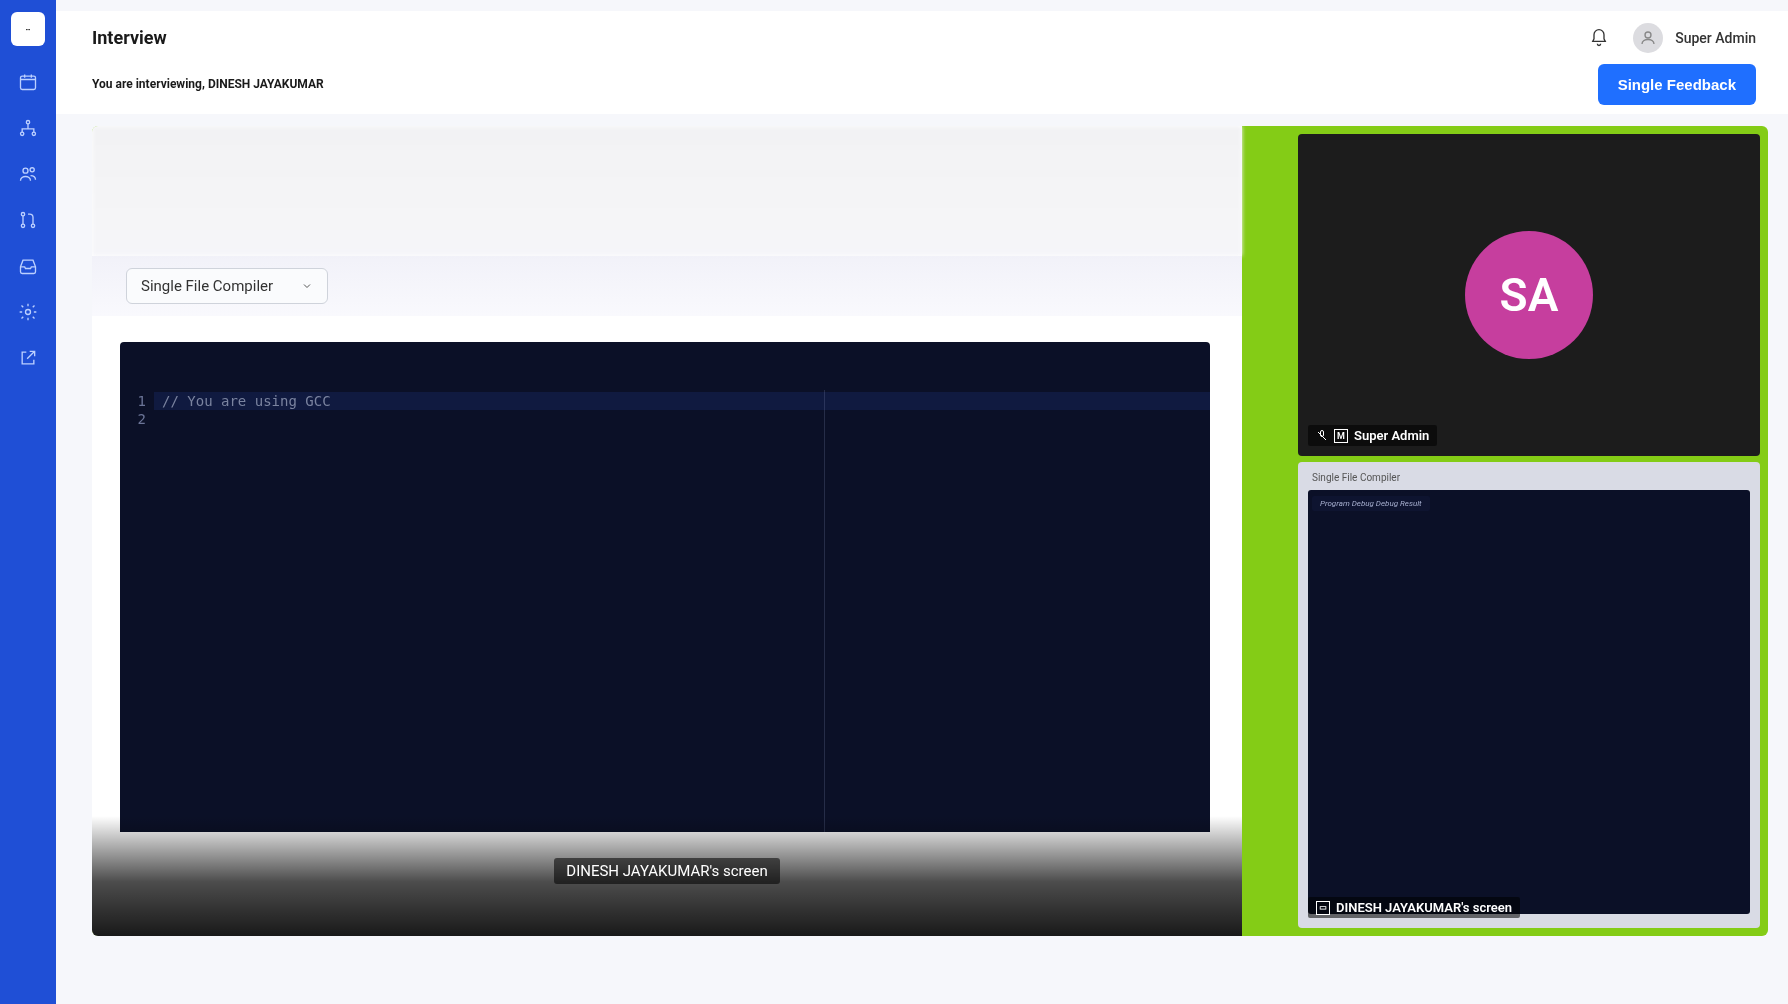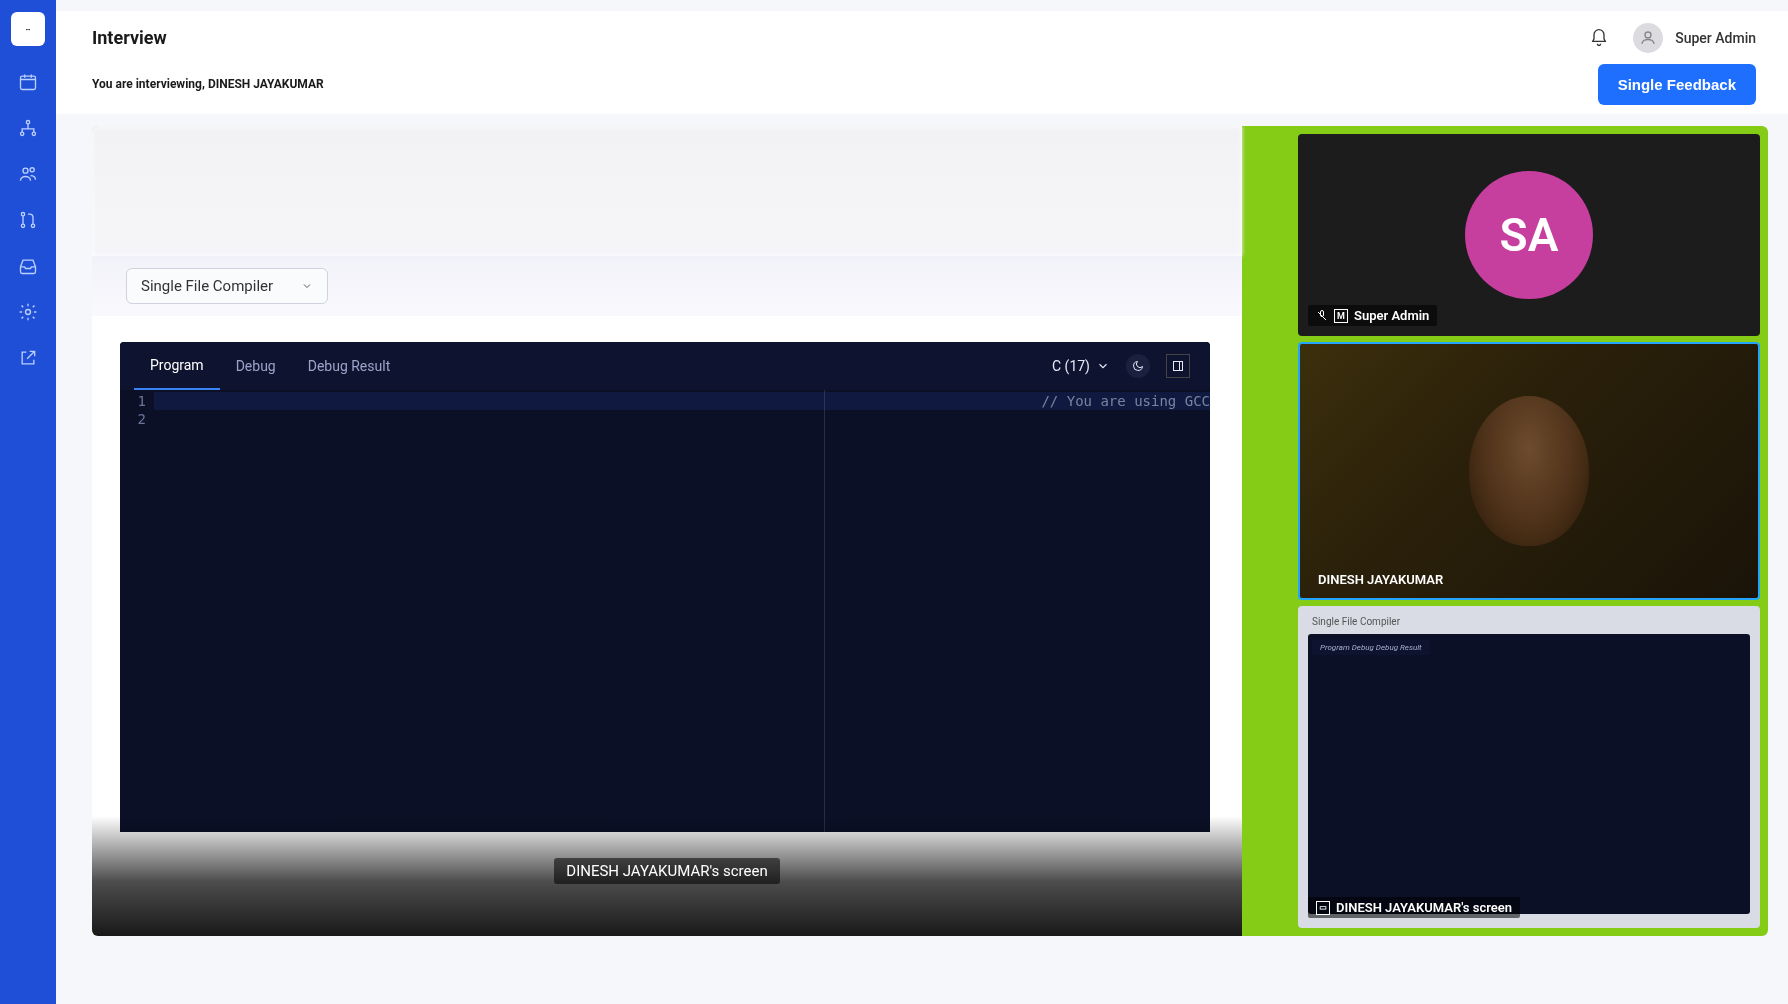--- a/index.html
+++ b/index.html
@@ -46,31 +46,31 @@
 .round-icon { width:24px; height:24px; border-radius:50%; background:#1a213f; display:flex; align-items:center; justify-content:center; cursor:pointer; }
 .round-icon svg { width:12px; height:12px; stroke:#e6e8f5; fill:none; stroke-width:2; }
 .square-icon { width:24px; height:24px; border:1px solid #444; display:flex; align-items:center; justify-content:center; cursor:pointer; }
 .square-icon svg { width:12px; height:12px; stroke:#e6e8f5; fill:none; stroke-width:2; }
 
 .editor-body { position:absolute; top:48px; left:0; right:0; bottom:0; display:flex; font-family: "Consolas", monospace; font-size:14px; }
 .gutter { width:34px; background:#0b1027; padding-top:2px; }
 .gutter div { color:#6b7497; text-align:right; padding-right:8px; height:18px; line-height:18px; }
 .code-area { flex:1; background:#0b1027; padding-top:2px; position:relative; }
 .code-line { height:18px; line-height:18px; padding-left:8px; color:#7a839f; }
-.code-line.hl { background:#101a40;text-align:right; }
+.code-line.hl { background:#101a40; }
 .code-split { position:absolute; left:670px; top:0; bottom:0; width:1px; background:rgba(120,130,170,0.25); }
 
 
 .screen-footer { position:absolute; left:0; right:0; bottom:0; height:120px; background:linear-gradient(180deg, rgba(0,0,0,0) 0%, rgba(0,0,0,0.7) 55%, rgba(0,0,0,0.9) 100%); display:flex; align-items:flex-end; justify-content:center; padding-bottom:52px; }
 .screen-label-pill { background:rgba(0,0,0,0.55); color:#fff; font-size:15px; padding:4px 12px; border-radius:3px; }
 
 
 .video-col { position:absolute; right:8px; top:8px; width:462px; bottom:8px; display:flex; flex-direction:column; gap:6px; }
 .tile { position:relative; width:100%; border-radius:4px; overflow:hidden; background:#1c1c1c; }
-.tile1 { height:202px; display:flex; align-items:center; justify-content:center; }
+.tile1 { height:322px; display:flex; align-items:center; justify-content:center; }
 .sa-avatar { width:128px; height:128px; border-radius:50%; background:#c63e9e; display:flex; align-items:center; justify-content:center; color:#fff; font-size:46px; font-weight:600; }
 .tile-badge { position:absolute; left:10px; bottom:10px; display:flex; align-items:center; gap:6px; background:rgba(0,0,0,0.55); color:#fff; font-size:13px; font-weight:600; padding:3px 8px; border-radius:2px; }
 .tile-badge svg { width:12px; height:12px; stroke:#fff; fill:none; stroke-width:2; }
 .m-box { width:14px; height:14px; border:1px solid #fff; display:flex; align-items:center; justify-content:center; font-size:9px; }
 
 .tile2 { height:258px; border:2px solid #22a4ff; background: linear-gradient(135deg,#3b2f0c,#2a200a 40%,#1a1308); display:flex; align-items:center; justify-content:center; }
 .face { width:120px; height:150px; background: radial-gradient(ellipse at 50% 35%, #6e4b2d 0%, #4a2f17 60%, #241507 100%); border-radius:50% 50% 48% 48%; position:relative; }
 .tile2 .tile-badge { background:transparent; left:10px; bottom:8px; }
 
 .tile3 { flex:1; background:#d9dbe5; position:relative; }
@@ -152,46 +152,20 @@
     <div class="compiler-row">
       <div class="compiler-dd">
         <span>Single File Compiler</span>
         <svg viewBox="0 0 24 24">
             <path d="M6 9l6 6 6-6"></path>
           </svg>
       </div>
     </div>
 
     <div class="editor-wrap">
-      <div class="editor-tabs">
-        <div class="tabs-left">
-          <div class="etab active">Program</div>
-          <div class="etab">Debug</div>
-          <div class="etab">Debug Result</div>
-        </div>
-        <div class="tabs-right">
-          <div class="lang-dd">
-            <span>C (17)</span>
-            <svg viewBox="0 0 24 24">
-                <path d="M6 9l6 6 6-6"></path>
-              </svg>
-          </div>
-          <div class="round-icon">
-              <svg viewBox="0 0 24 24">
-                <path d="M21 13A9 9 0 1 1 11 3a7 7 0 0 0 10 10z"></path>
-              </svg>
-            </div>
-          <div class="square-icon">
-              <svg viewBox="0 0 24 24">
-                <rect x="3" y="3" width="18" height="18"></rect>
-                <path d="M15 3v18"></path>
-              </svg>
-            </div>
-        </div>
-      </div>
       <div class="editor-body">
         <div class="gutter">
           <div>1</div>
           <div>2</div>
         </div>
         <div class="code-area">
           <div class="code-line hl">// You are using GCC</div>
           <div class="code-line"></div>
           <div class="code-split"></div>
         </div>
@@ -208,26 +182,20 @@
       <div class="sa-avatar">SA</div>
       <div class="tile-badge">
         <svg viewBox="0 0 24 24">
             <path d="M9 4a3 3 0 0 1 6 0v6a3 3 0 0 1-6 0zM4 4l16 16"></path>
           </svg>
         <span class="m-box">M</span>
         <span>Super Admin</span>
       </div>
     </div>
 
-    <div class="tile tile2">
-      <div class="face"></div>
-      <div class="tile-badge">
-        <span>DINESH JAYAKUMAR</span>
-      </div>
-    </div>
 
     <div class="tile tile3">
       <div class="tile3-top">Single File Compiler</div>
       <div class="tile3-inner"></div>
       <div class="tile3-tabs">Program   Debug   Debug Result</div>
       <div class="tile-badge">
         <span class="scr-icon">▭</span>
         <span>DINESH JAYAKUMAR's screen</span>
       </div>
     </div>

